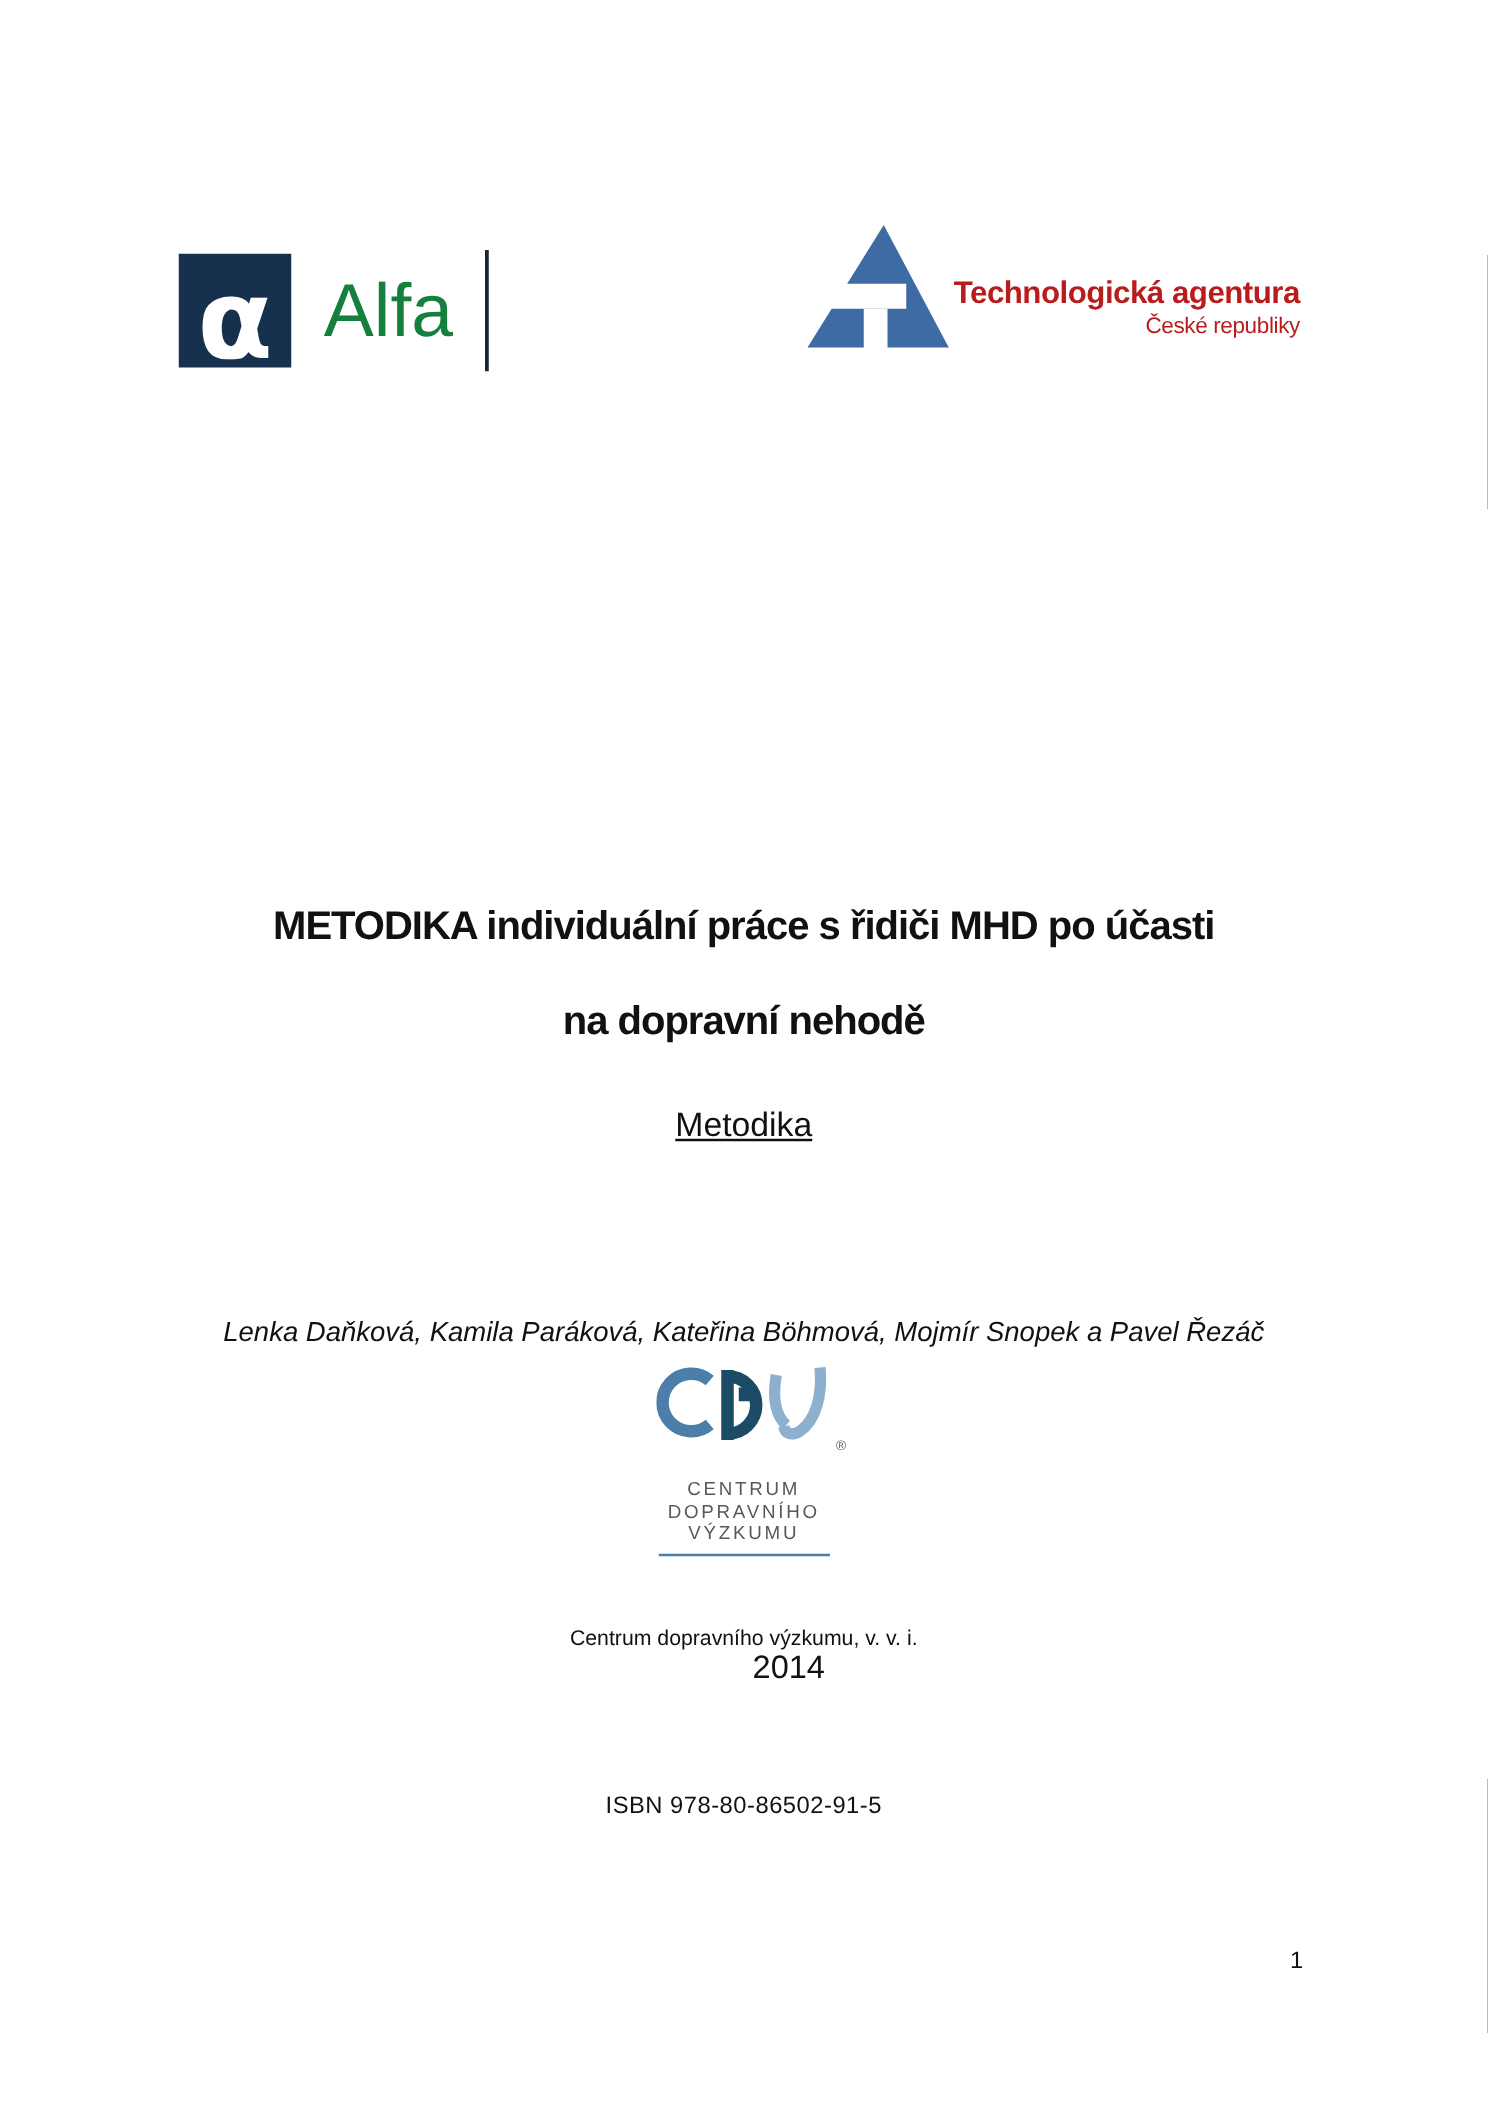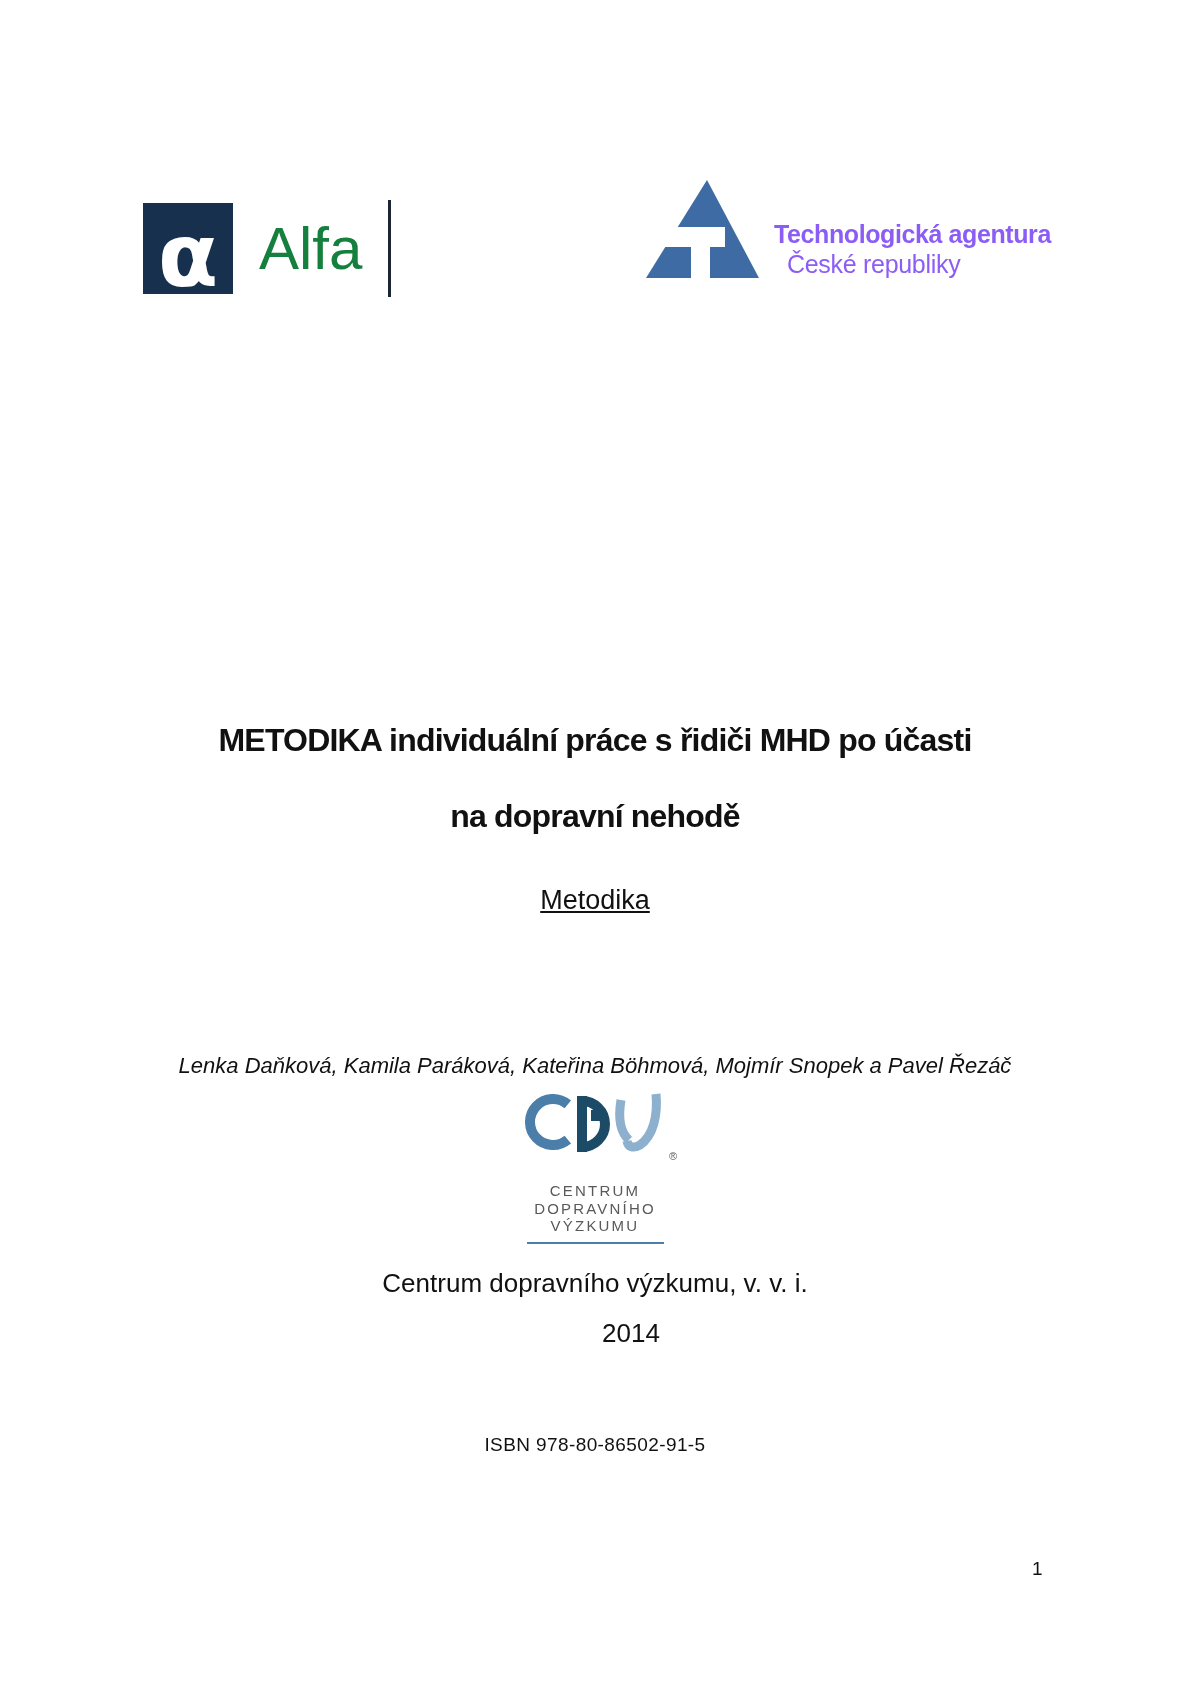--- a/index.html
+++ b/index.html
@@ -56,37 +56,38 @@
   
   .tacr-logo {
     position: absolute;
     left: 645px;
     top: 168px;
     display: flex;
     align-items: flex-start;
   }
   .tacr-mark { display: block; }
   .tacr-text {
-    margin-left: 13px;
+    margin-left: 2px;
     margin-top: 52px;
-    color: #8b5cf6;
+    color: #b91c1c;
   }
   .tacr-line1 {
     font-size: 25px;
     font-weight: 600;
     letter-spacing: -0.4px;
     white-space: nowrap;
   }
   .tacr-line2 {
-    font-size: 25px;
+    font-size: 18px;
     font-weight: 400;
     letter-spacing: -0.3px;
     padding-left: 13px;
     margin-top: 1px;
     white-space: nowrap;
+    text-align: right;
   }
 
   
   .title-block {
     position: absolute;
     top: 702px;
     left: 0;
     width: 100%;
     text-align: center;
     font-size: 32px;
@@ -151,25 +152,25 @@
   .cdv-underline {
     margin-top: 7px;
     width: 137px;
     height: 2px;
     background: #4b7ea8;
   }
 
   
   .publisher {
     position: absolute;
-    top: 1268px;
-    left: 0;
-    width: 100%;
-    text-align: center;
-    font-size: 26px;
+    top: 1296px;
+    left: 0;
+    width: 100%;
+    text-align: center;
+    font-size: 17px;
     line-height: 30px;
     color: #111111;
   }
   .year {
     position: absolute;
     top: 1318px;
     left: 0;
     width: 100%;
     text-align: center;
     font-size: 26px;

